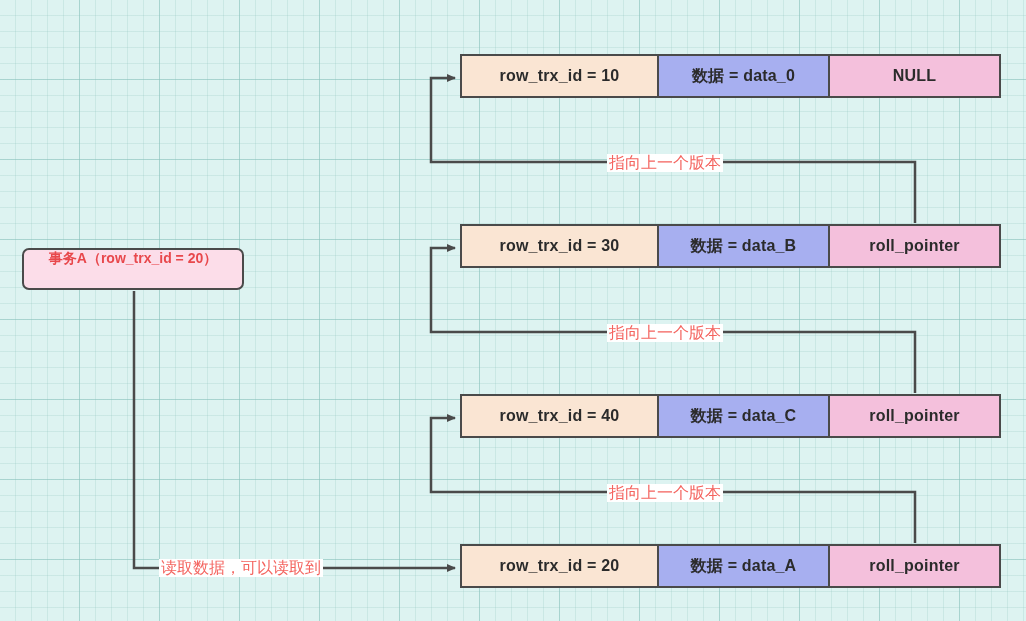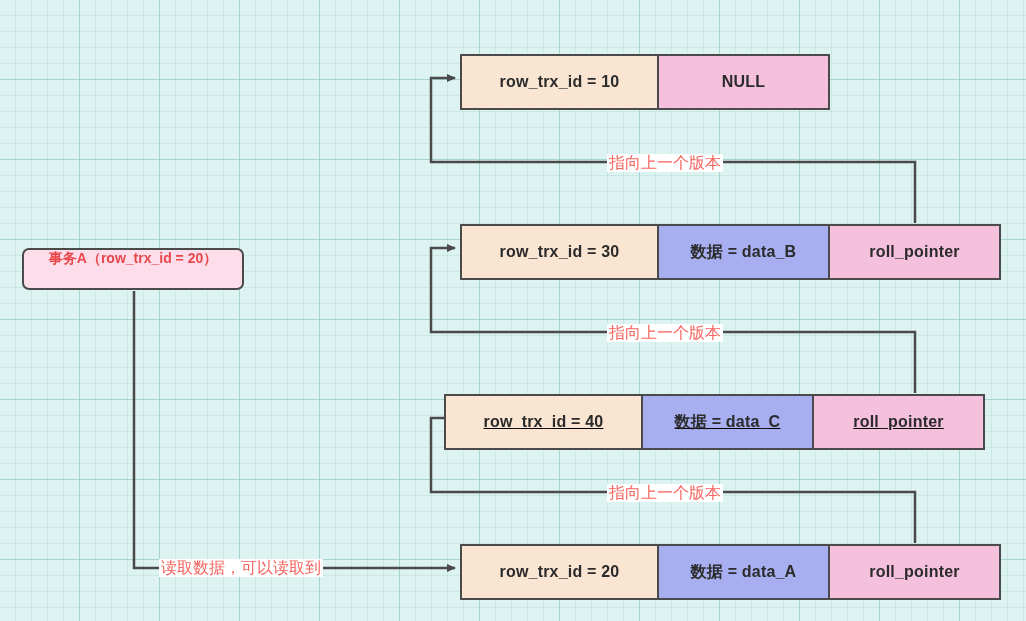--- a/index.html
+++ b/index.html
@@ -30,21 +30,21 @@
     left: 0; top: 0;
     width: 1026px;
     height: 621px;
     pointer-events: none;
   }
   .version-row {
     position: absolute;
     display: flex;
     box-sizing: border-box;
     border: 2px solid #4a4a4a;
-    height: 56px;
+    height: 44px;
   }
   .cell {
     box-sizing: border-box;
     display: flex;
     align-items: center;
     justify-content: center;
     font-size: 16px;
     font-weight: bold;
     color: #2b2b2b;
     letter-spacing: 0.2px;
@@ -121,30 +121,31 @@
       <path d="M134,291 L134,568 L455,568" fill="none" stroke="#4a4a4a" stroke-width="2.5" marker-end="url(#arrow)"></path>
     </g>
   </svg>
 
   <div id="txn-box">
     <span>事务A（row_trx_id = 20）</span>
   </div>
 
   <div class="version-row" style="left:460px; top:54px;">
     <div class="cell cell-trx">row_trx_id = 10</div>
+    <div class="cell cell-data">数据 = data_0</div>
     <div class="cell cell-ptr">NULL</div>
   </div>
 
   <div class="version-row" style="left:460px; top:224px;">
     <div class="cell cell-trx">row_trx_id = 30</div>
     <div class="cell cell-data">数据 = data_B</div>
     <div class="cell cell-ptr">roll_pointer</div>
   </div>
 
-  <div class="version-row" style="left:444px; top:394px;text-decoration:underline;">
+  <div class="version-row" style="left:460px; top:394px;">
     <div class="cell cell-trx">row_trx_id = 40</div>
     <div class="cell cell-data">数据 = data_C</div>
     <div class="cell cell-ptr">roll_pointer</div>
   </div>
 
   <div class="version-row" style="left:460px; top:544px;">
     <div class="cell cell-trx">row_trx_id = 20</div>
     <div class="cell cell-data">数据 = data_A</div>
     <div class="cell cell-ptr">roll_pointer</div>
   </div>

